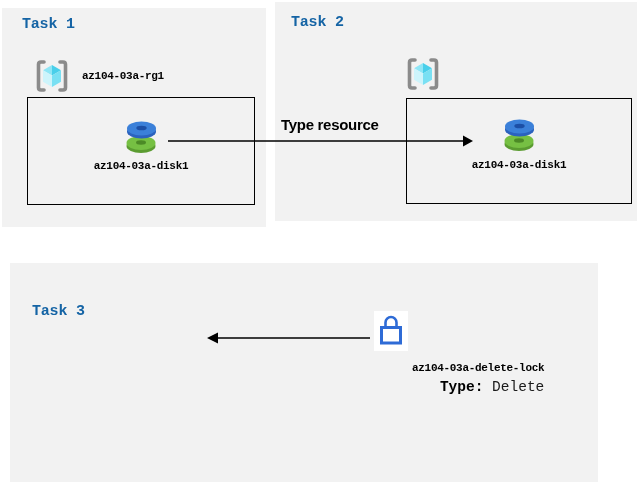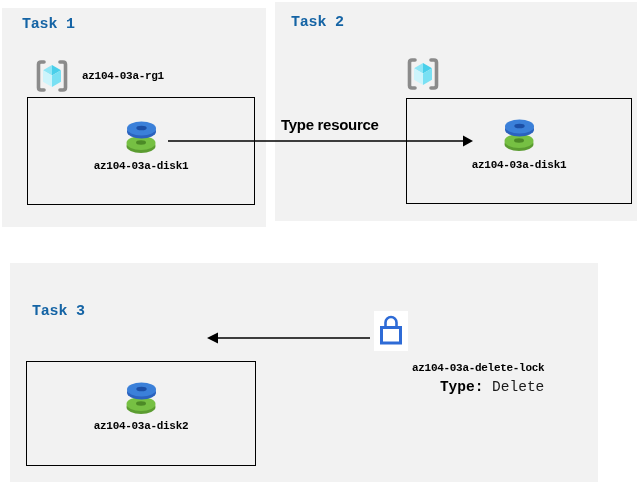--- a/index.html
+++ b/index.html
@@ -85,28 +85,20 @@
 </div>
 
 <div class="move-label" style="left:281px;top:116px;">Type resource</div>
 <svg class="arrow-svg" style="left:166px;top:132px;" width="310" height="18">
   <line x1="2" y1="9" x2="298" y2="9" stroke="#000" stroke-width="1.6"></line>
   <polygon points="297,3.5 307,9 297,14.5" fill="#000"></polygon>
 </svg>
 
 <div class="panel" style="left:10px;top:263px;width:588px;height:219px;">
   <div class="task-title" style="left:22px;top:12px;margin-top:28px;">Task 3</div>
-  <div class="res-box" style="left:16px;top:98px;width:228px;height:103px;">
-    <div class="disk-wrap" style="top:14px;">
-      <svg width="38" height="42" viewBox="0 0 38 42">
-          <use href="#disk-icon"></use>
-        </svg>
-    </div>
-    <div class="disk-label" style="top:58px;">az104-03a-disk2</div>
-  </div>
 
   <svg class="arrow-svg" style="left:196px;top:68px;" width="166" height="14">
     <line x1="10" y1="7" x2="164" y2="7" stroke="#000" stroke-width="1.6"></line>
     <polygon points="12,1.5 1,7 12,12.5" fill="#000"></polygon>
   </svg>
 
   <div class="lock-square" style="left:364px;top:48px;">
     <svg width="34" height="40" viewBox="0 0 34 40">
         <use href="#padlock-icon"></use>
       </svg>

